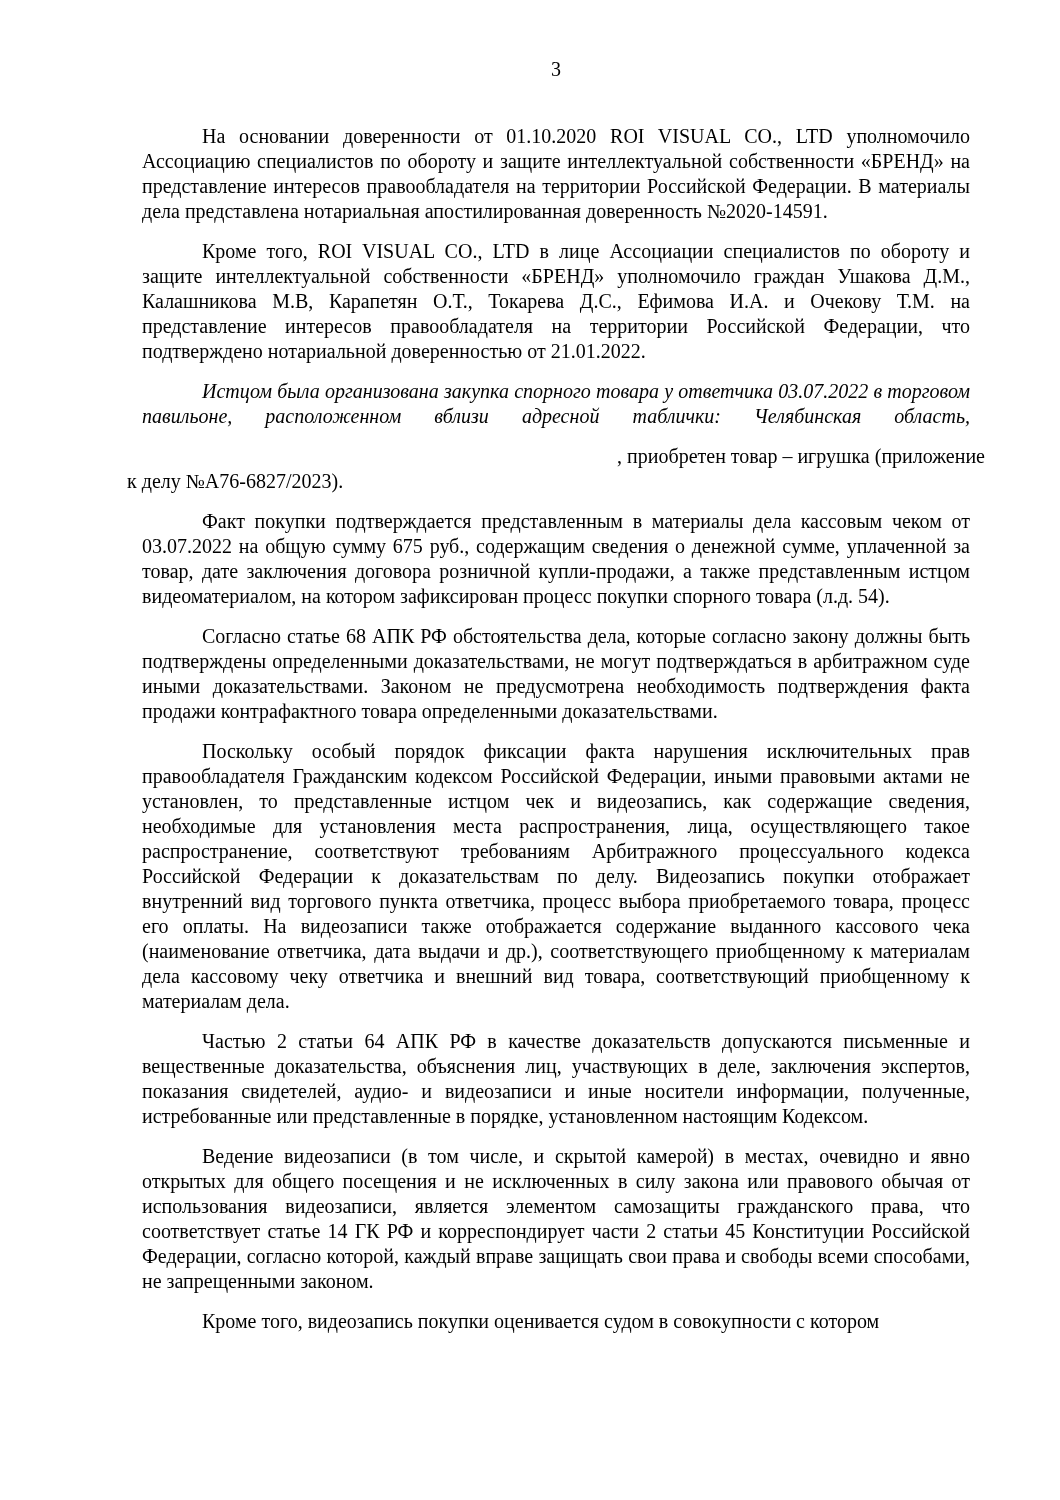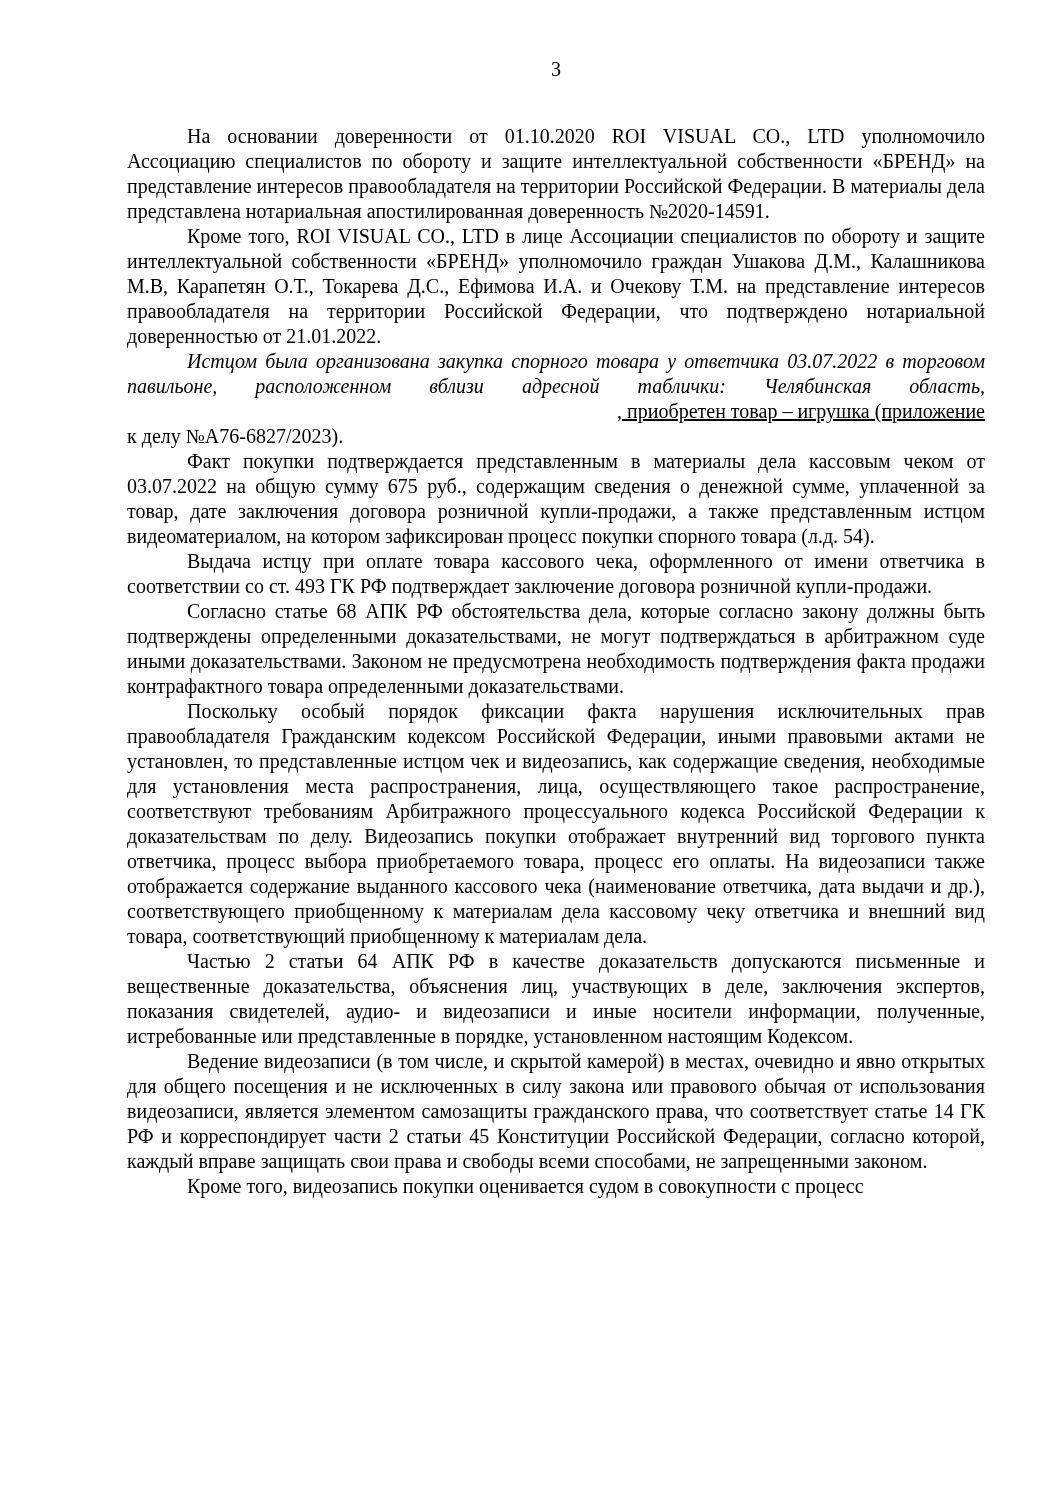--- a/index.html
+++ b/index.html
@@ -26,36 +26,35 @@
     font-size: 20px;
     line-height: 25px;
     margin-bottom: 42px;
   }
   .body-text {
     font-size: 20px;
     line-height: 25px;
     text-align: justify;
   }
   .para {
-    margin: 0;
+    margin: 15px;
     text-indent: 60px;
     text-align: justify;
   }
   .para.justify-last {
     text-align-last: justify;
     font-style: italic;
   }
   .cont-line {
     margin: 0;
     text-indent: 0;
   }
   .cont-line.right {
     text-align: right;
     text-align-last: right;
-    text-decoration: underline;
   }
   .cont-line.left {
     text-align: right;
     text-align-last: left;
   }
 </style>
 </head>
 <body>
 
 <div class="sheet">
@@ -69,27 +68,26 @@
     <p class="para">Кроме того, ROI VISUAL CO., LTD в лице Ассоциации специалистов по обороту и защите интеллектуальной собственности «БРЕНД» уполномочило граждан Ушакова Д.М., Калашникова М.В, Карапетян О.Т., Токарева Д.С., Ефимова И.А. и Очекову Т.М. на представление интересов правообладателя на территории Российской Федерации, что подтверждено нотариальной доверенностью от 21.01.2022.</p>
 
     <div>
       <p class="para justify-last">Истцом была организована закупка спорного товара у ответчика 03.07.2022 в торговом павильоне, расположенном вблизи адресной таблички: Челябинская область,</p>
       <p class="cont-line right">, приобретен товар – игрушка (приложение</p>
       <p class="cont-line left">к делу №А76-6827/2023).</p>
     </div>
 
     <p class="para">Факт покупки подтверждается представленным в материалы дела кассовым чеком от 03.07.2022 на общую сумму 675 руб.,  содержащим сведения о денежной сумме, уплаченной за товар, дате заключения договора розничной купли-продажи, а также представленным истцом видеоматериалом, на котором зафиксирован процесс покупки спорного товара (л.д. 54).</p>
 
-    <p class="para">Выдача истцу при оплате товара кассового чека, оформленного от имени ответчика в соответствии со ст. 493 ГК РФ подтверждает заключение договора розничной купли-продажи.</p>
 
     <p class="para">Согласно статье 68 АПК РФ обстоятельства дела, которые согласно закону должны быть подтверждены определенными доказательствами, не могут подтверждаться в арбитражном суде иными доказательствами. Законом не предусмотрена необходимость подтверждения факта продажи контрафактного товара определенными доказательствами.</p>
 
     <p class="para">Поскольку особый порядок фиксации факта нарушения исключительных прав правообладателя Гражданским кодексом Российской Федерации, иными правовыми актами не установлен, то представленные истцом чек и видеозапись, как содержащие сведения, необходимые для установления места распространения, лица, осуществляющего такое распространение, соответствуют требованиям Арбитражного процессуального кодекса Российской Федерации к доказательствам по делу. Видеозапись покупки отображает внутренний вид торгового пункта ответчика, процесс выбора приобретаемого товара, процесс его оплаты. На видеозаписи также отображается содержание выданного кассового чека (наименование ответчика, дата выдачи и др.), соответствующего приобщенному к материалам дела кассовому чеку ответчика и внешний вид товара, соответствующий приобщенному к материалам дела.</p>
 
     <p class="para">Частью 2 статьи 64 АПК РФ в качестве доказательств допускаются письменные и вещественные доказательства, объяснения лиц, участвующих в деле, заключения экспертов, показания свидетелей, аудио- и видеозаписи и иные носители информации, полученные, истребованные или представленные в порядке, установленном настоящим Кодексом.</p>
 
     <p class="para">Ведение видеозаписи (в том числе, и скрытой камерой) в местах, очевидно и явно открытых для общего посещения и не исключенных в силу закона или правового обычая от использования видеозаписи, является элементом самозащиты гражданского права, что соответствует статье 14 ГК РФ и корреспондирует части 2 статьи 45 Конституции Российской Федерации, согласно которой, каждый вправе защищать свои права и свободы всеми способами, не запрещенными законом.</p>
 
 
-    <p class="para">Кроме того, видеозапись покупки оценивается судом в совокупности с процесс</p>
+    <p class="para">Кроме того, видеозапись покупки оценивается судом в совокупности с котором</p>
 
   </div>
 </div>
 
 </body></html>

